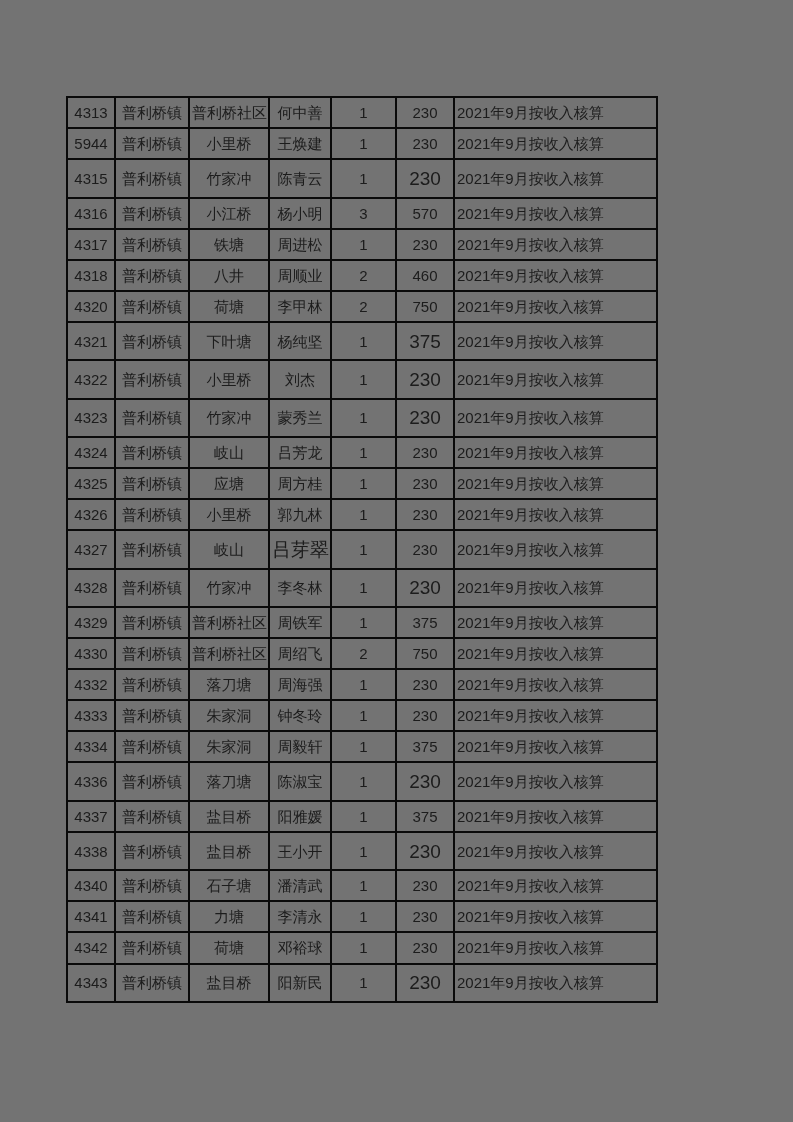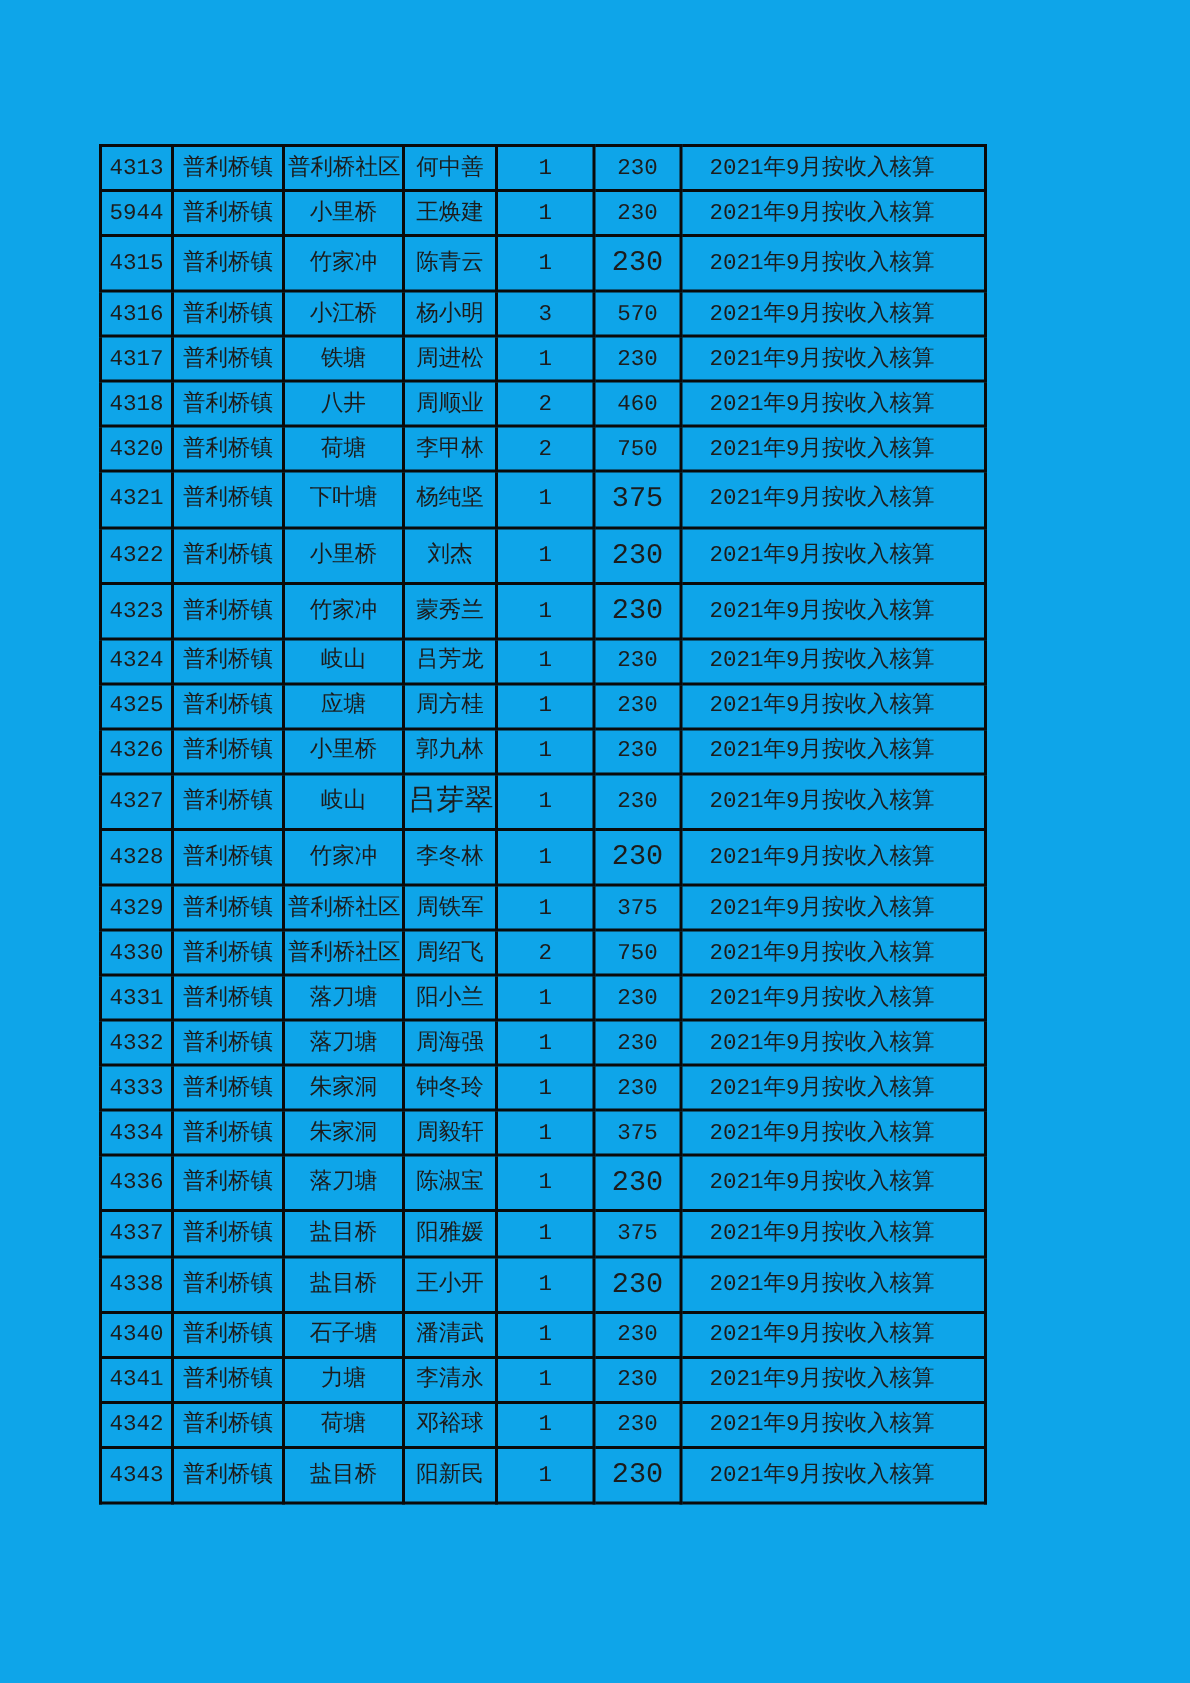--- a/index.html
+++ b/index.html
@@ -4,23 +4,23 @@
 <style>
   html, body {
     margin: 0;
     padding: 0;
     background: #ffffff;
   }
   .page {
     position: relative;
     width: 793px;
     height: 1122px;
-    background: #0ea5e9;
+    background: #737373;
     overflow: hidden;
-    font-family: Liberation Mono, monospace;
+    font-family: Liberation Sans, sans-serif;
   }
   table.roster {
     position: absolute;
     left: 66px;
     top: 96px;
     width: 590px;
     height: 907px;
     border-collapse: collapse;
     table-layout: fixed;
   }
@@ -30,21 +30,21 @@
     font-size: 15px;
     line-height: 1;
     color: #1c1c1c;
     text-align: center;
     vertical-align: middle;
     overflow: hidden;
     white-space: nowrap;
   }
   table.roster td.col-note {
     text-align: left;
-    padding-left: 18px;
+    padding-left: 2px;
   }
   table.roster td.large {
     font-size: 19px;
   }
   col.c-id     { width: 48px; }
   col.c-town   { width: 74px; }
   col.c-village{ width: 80px; }
   col.c-name   { width: 62px; }
   col.c-count  { width: 65px; }
   col.c-amount { width: 58px; }
@@ -212,29 +212,20 @@
         <tr>
           <td class="col-id">4330</td>
           <td class="col-town">普利桥镇</td>
           <td class="col-village">普利桥社区</td>
           <td class="col-name">周绍飞</td>
           <td class="col-count">2</td>
           <td class="col-amount">750</td>
           <td class="col-note">2021年9月按收入核算</td>
         </tr>
         <tr>
-          <td class="col-id">4331</td>
-          <td class="col-town">普利桥镇</td>
-          <td class="col-village">落刀塘</td>
-          <td class="col-name">阳小兰</td>
-          <td class="col-count">1</td>
-          <td class="col-amount">230</td>
-          <td class="col-note">2021年9月按收入核算</td>
-        </tr>
-        <tr>
           <td class="col-id">4332</td>
           <td class="col-town">普利桥镇</td>
           <td class="col-village">落刀塘</td>
           <td class="col-name">周海强</td>
           <td class="col-count">1</td>
           <td class="col-amount">230</td>
           <td class="col-note">2021年9月按收入核算</td>
         </tr>
         <tr>
           <td class="col-id">4333</td>

